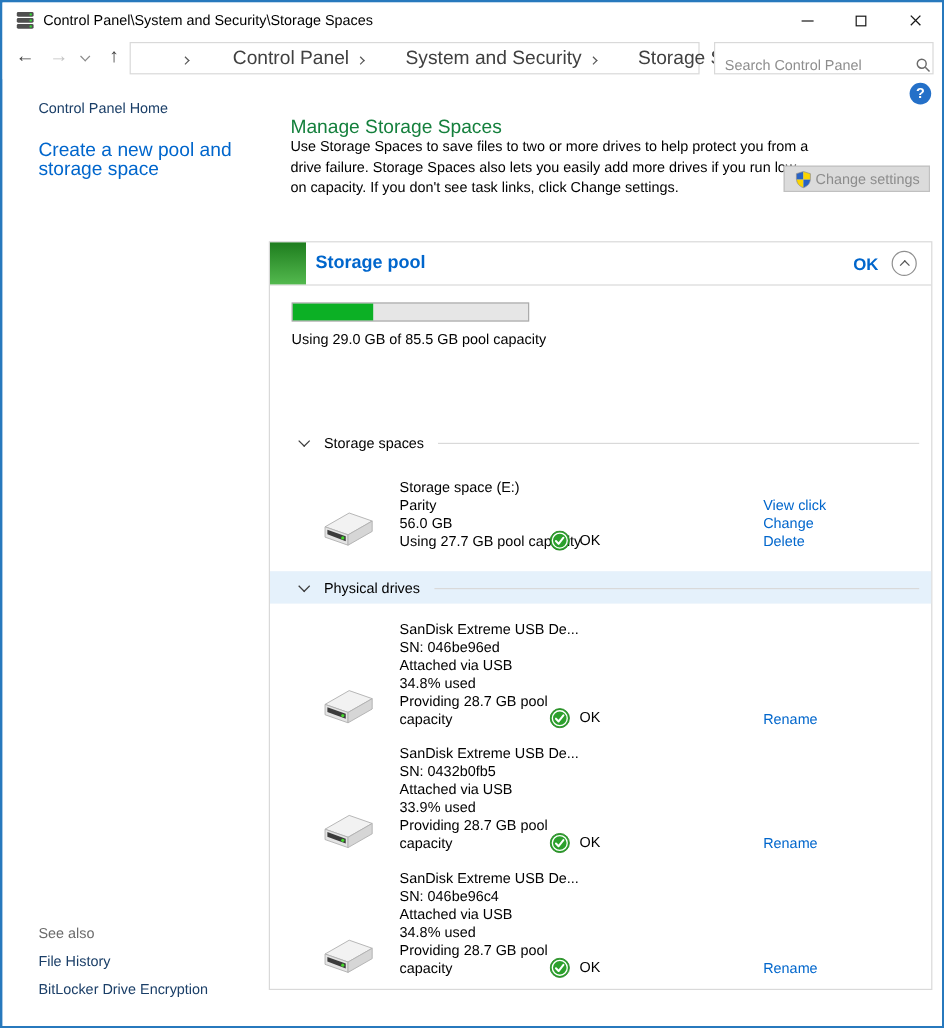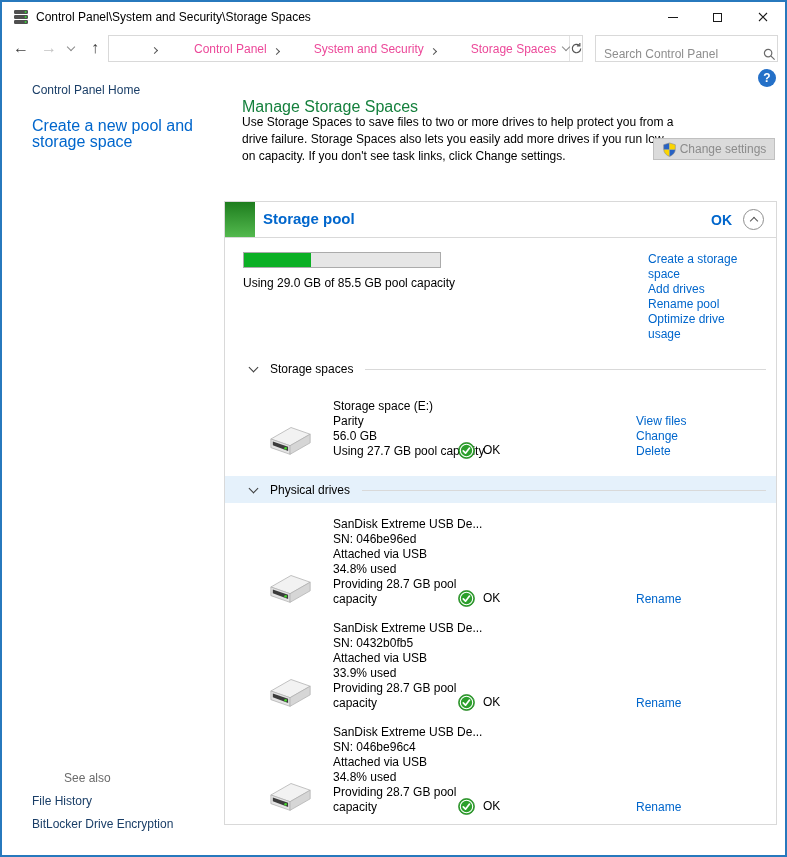--- a/index.html
+++ b/index.html
@@ -15,40 +15,40 @@
   .glyph-max{width:9px;height:9px;border:1px solid #1a1a1a;}
   
   .toolbar{position:relative;height:34px;background:#fff;}
   .navbtn{position:absolute;top:0;height:32px;display:flex;align-items:center;justify-content:center;font-size:16px;color:#3f3f3f;}
   .nav-back{left:6px;width:26px;}
   .nav-fwd{left:34px;width:26px;color:#c3c3c3;}
   .nav-dd{left:60px;width:18px;}
   .nav-up{left:80px;width:26px;}
   .addressbar{position:absolute;left:106px;top:3px;width:475px;height:27px;border:1px solid #d9d9d9;display:flex;align-items:center;background:#fff;}
   .addr-icon{width:16px;height:16px;margin-left:7px;}
-  .crumb{font-size:12px;color:#ec4899;padding:0 7px;white-space:nowrap;margin-left:28px;}
+  .crumb{font-size:16px;color:#404040;padding:0 7px;white-space:nowrap;margin-left:28px;}
   .addr-spacer{flex:1;}
   .addr-dd{width:22px;height:100%;display:flex;align-items:center;justify-content:center;}
   .addr-div{width:0;height:25px;border-left:1px solid #e3e3e3;}
   .addr-refresh{width:27px;height:100%;display:flex;align-items:center;justify-content:center;}
   .searchbox{position:absolute;left:593px;top:3px;width:183px;height:27px;border:1px solid #d9d9d9;display:flex;align-items:flex-end;background:#fff;}
   .searchbox input{flex:1;border:none;outline:none;font-size:12px;color:#444;padding:0 4px 0 8px;font-family:inherit;background:transparent;}
   .searchbox input::placeholder{color:#8e8e8e;}
   .search-icon{margin-right:8px;display:flex;}
   
   .chev{display:inline-block;width:6px;height:6px;border-right:1.4px solid #555;border-bottom:1.4px solid #555;}
   .chev.right{transform:rotate(-45deg);width:5px;height:5px;}
   .chev.down{transform:rotate(45deg);margin-top:-3px;}
   .chev.up{transform:rotate(-135deg);margin-top:3px;}
   .chev.dark{border-color:#3c3c3c;border-width:1.6px;width:7px;height:7px;}
   
   .side-home{position:absolute;left:30px;top:81px;font-size:12px;color:#1a3e67;text-decoration:none;}
   .side-task{position:absolute;left:30px;top:116px;width:185px;font-size:16px;line-height:16px;color:#0066cc;text-decoration:none;}
   .side-bottom{position:absolute;left:30px;top:769px;font-size:12px;}
-  .see-also{color:#6b6b6b;margin-left:32px;}
+  .see-also{color:#6b6b6b;}
   .side-link{display:block;color:#1a3e67;text-decoration:none;margin-top:9px;}
   
   .main-title{position:absolute;left:240px;top:96px;font-size:16px;color:#15803d;}
   .main-desc{position:absolute;left:240px;top:112px;width:432px;font-size:12px;line-height:17px;color:#000;}
   .btn-change{position:absolute;top:136px;right:10px;width:122px;height:22px;background:#dbdbdb;border:1px solid #c0c0c0;display:flex;align-items:center;justify-content:center;gap:3px;font-size:12px;color:#8c8c8c;}
   .help-btn{position:absolute;right:9px;top:67px;width:18px;height:18px;border-radius:50%;background:#2470c8;color:#fff;font-size:12px;font-weight:bold;display:flex;align-items:center;justify-content:center;}
   
   .panel{position:absolute;left:222px;top:199px;width:553px;height:624px;border:1px solid #d9d9d9;background:#fff;}
   .panel-header{position:relative;height:36px;border-bottom:1px solid #d9d9d9;font-weight:bold;}
   .pool-square{position:absolute;left:0;top:0;width:30px;height:35px;background:linear-gradient(180deg,#1e7d1e,#53b94e);}
@@ -220,26 +220,20 @@
       </div>
     </div>
 
     <div class="pool-top">
       <div>
         <div class="bar">
             <div class="fill" style="width: 34%;"></div>
           </div>
         <div class="usage-text">Using 29.0 GB of 85.5 GB pool capacity</div>
       </div>
-      <div class="pool-links">
-        <a>Create a storage space</a>
-        <a>Add drives</a>
-        <a>Rename pool</a>
-        <a>Optimize drive usage</a>
-      </div>
     </div>
 
     <div class="section-header">
       <i class="chev down dark"></i>
       <span class="section-label">Storage spaces</span>
       <span class="rule"></span>
     </div>
 
     <div class="row space">
       <div class="col-icon sp"><svg width="46" height="34" viewBox="0 0 48 34">
@@ -251,21 +245,21 @@
         <div class="nw">56.0 GB</div>
         <div class="nw">Using 27.7 GB pool capacity</div>
       </div>
       <div class="col-status">
         <svg width="17" height="17" viewBox="0 0 17 17">
             <use href="#check-icon"></use>
           </svg>
         <span class="st">OK</span>
       </div>
       <div class="col-links">
-        <a>View files</a>
+        <a>View click</a>
         <a>Change</a>
         <a>Delete</a>
       </div>
     </div>
 
     <div class="section-header highlight">
       <i class="chev down dark"></i>
       <span class="section-label">Physical drives</span>
       <span class="rule"></span>
     </div>

